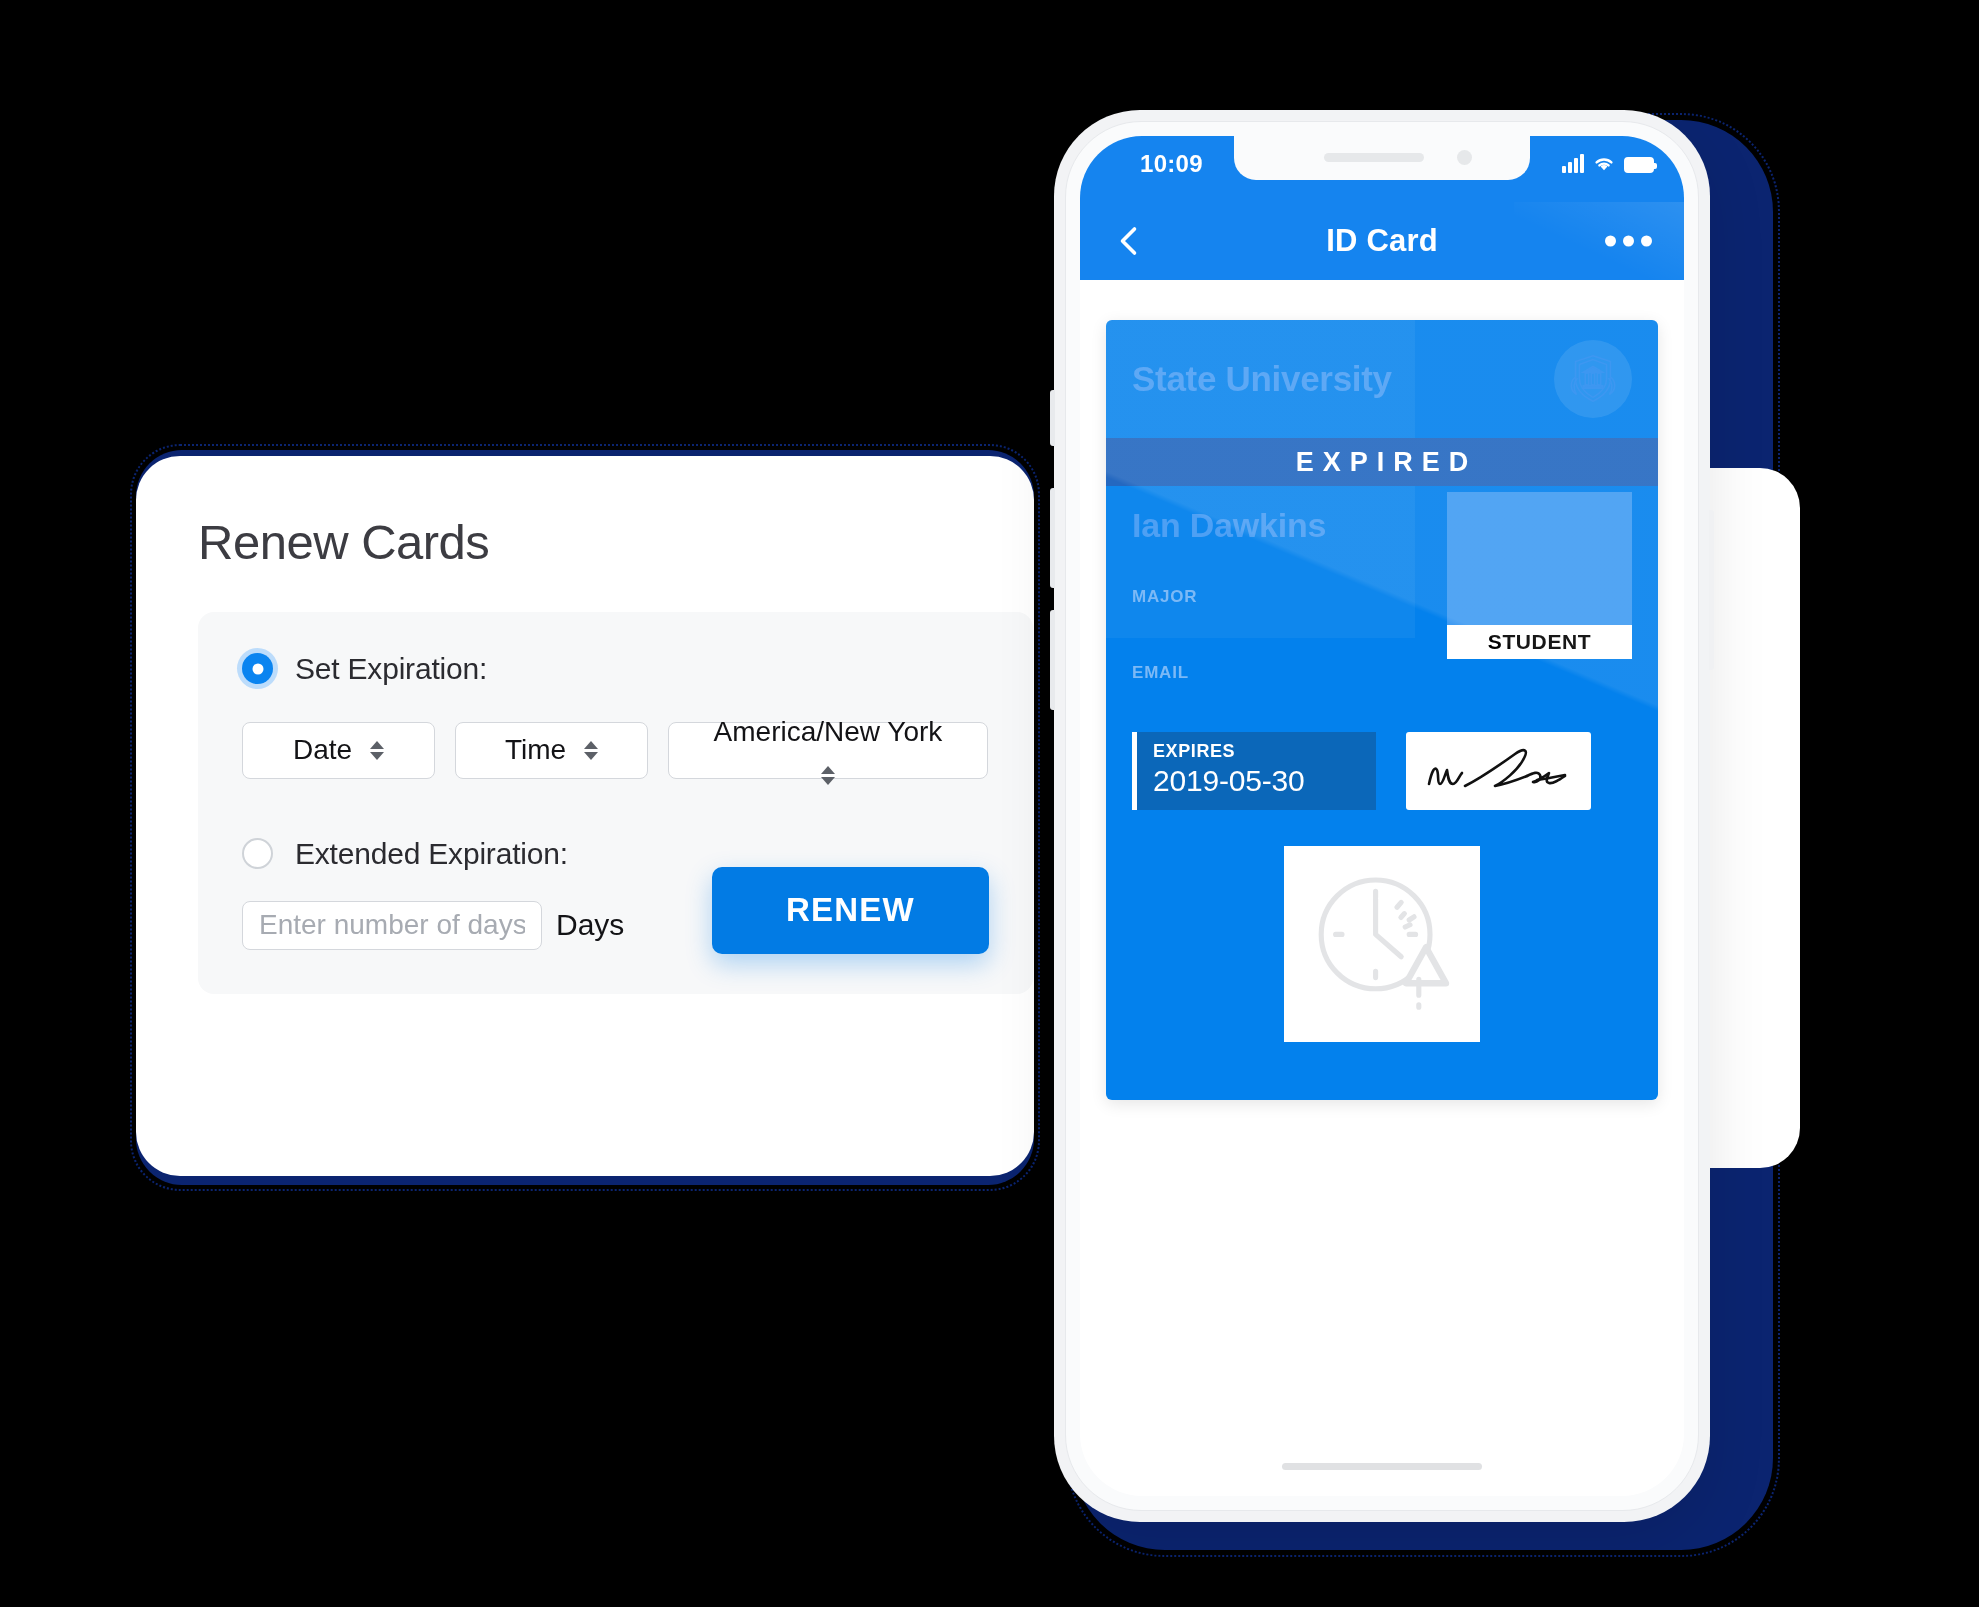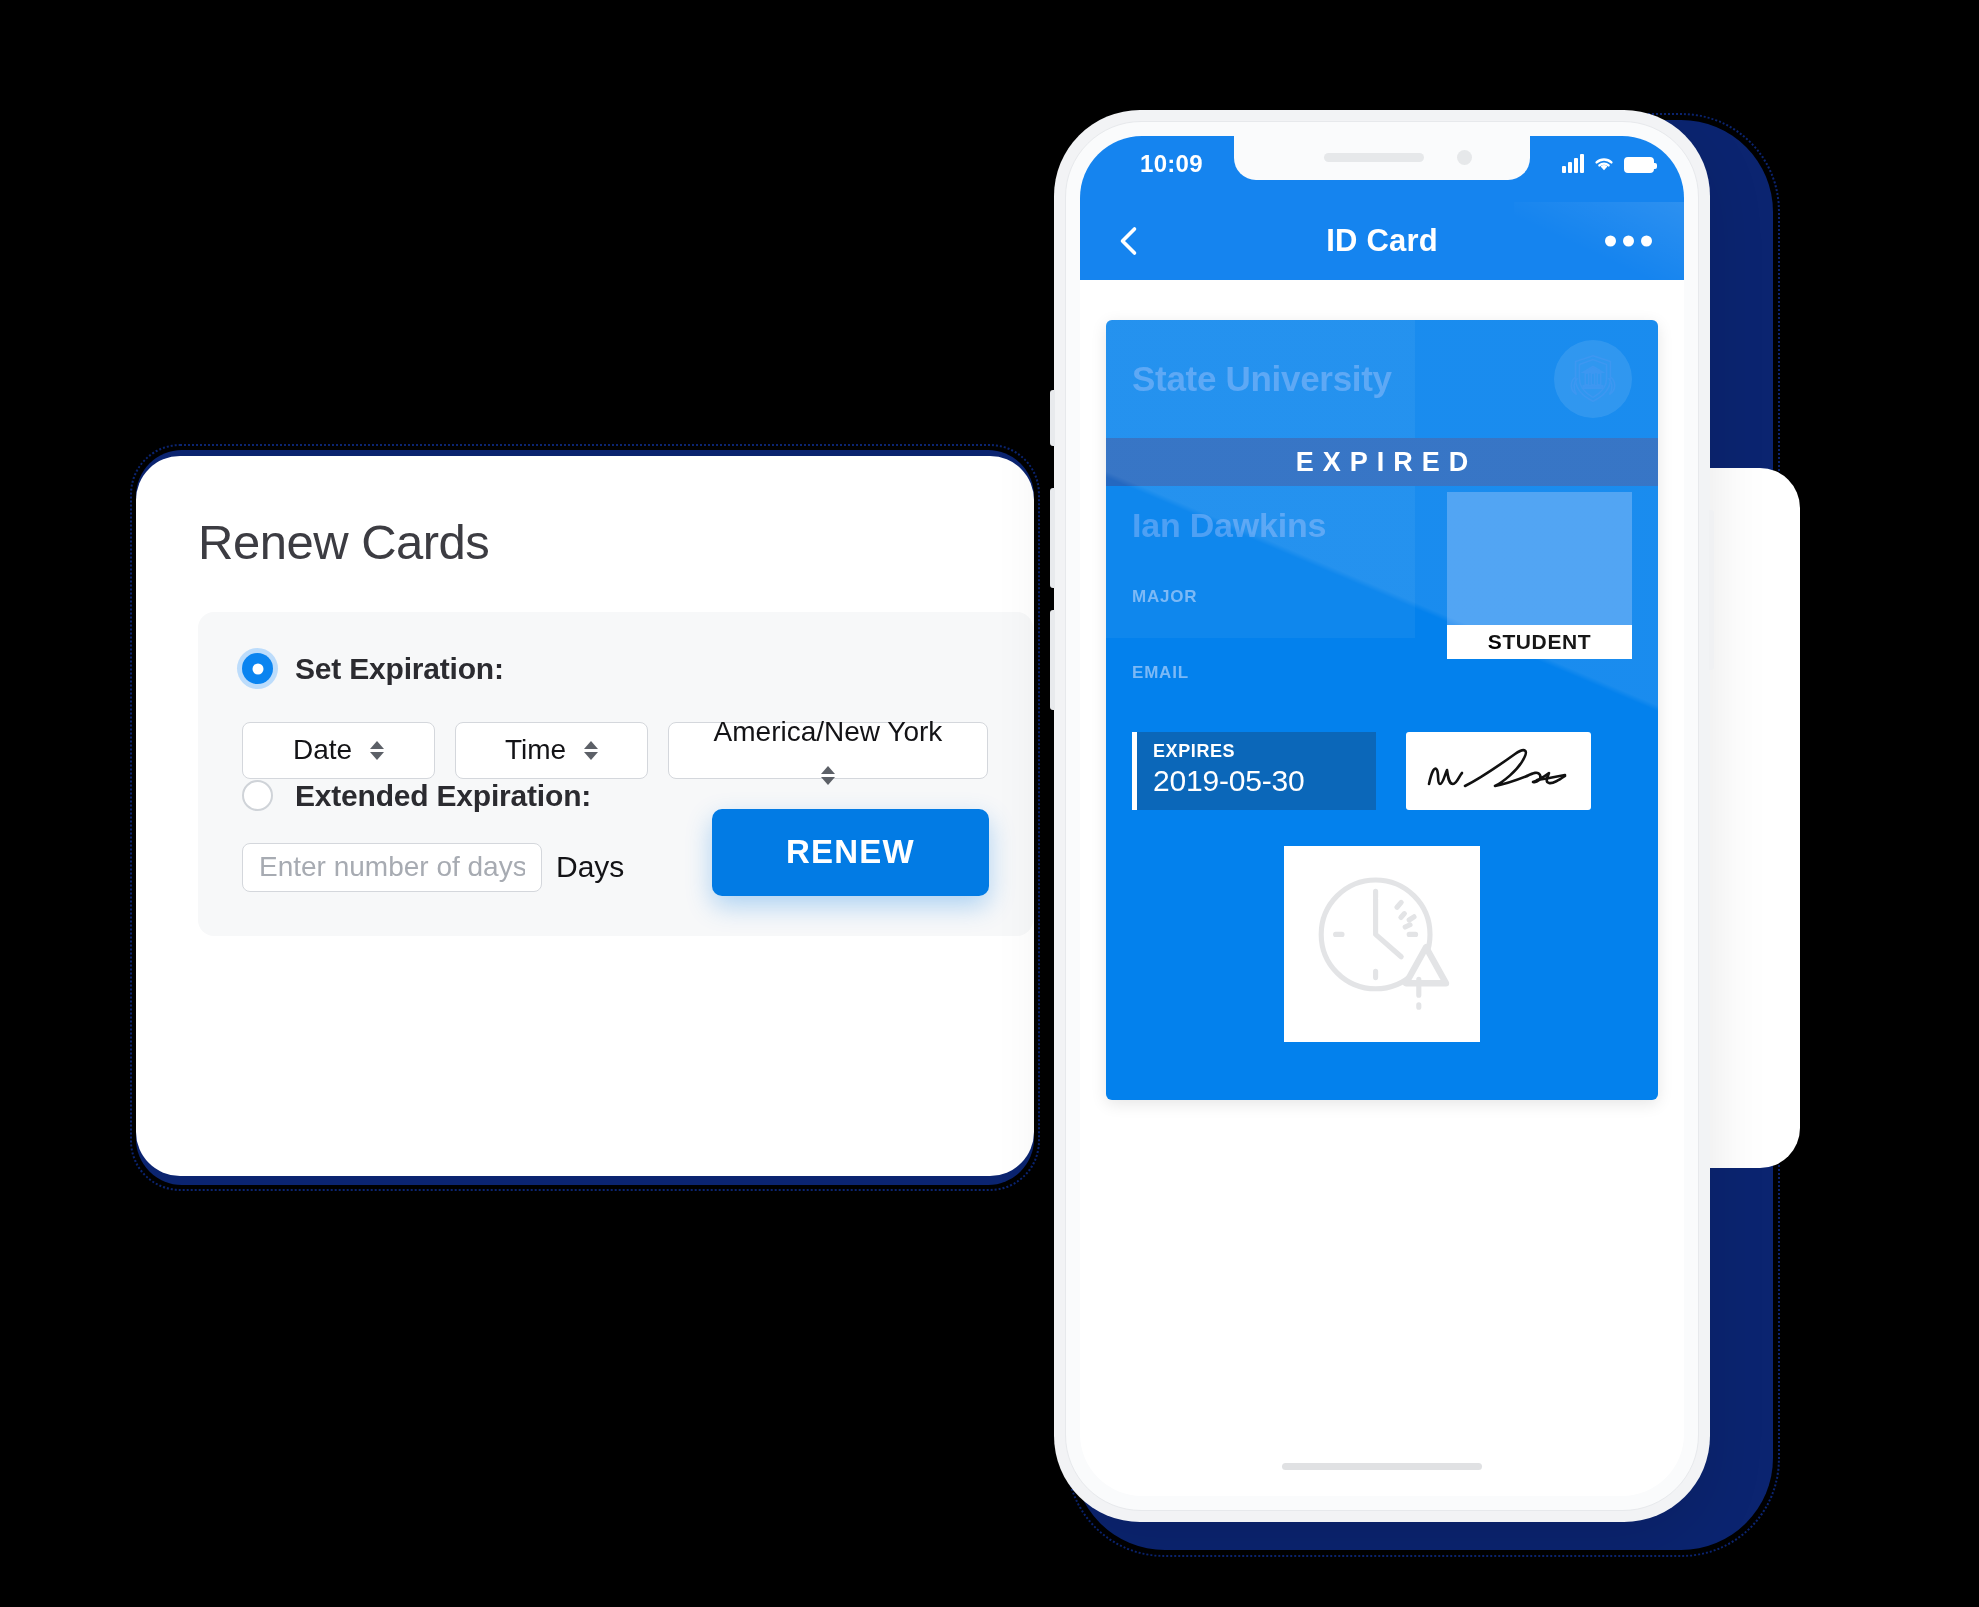--- a/index.html
+++ b/index.html
@@ -88,21 +88,21 @@
     width: 11px; height: 11px;
     border-radius: 50%;
     background: #ffffff;
   }
   .radio.unchecked {
     background: #ffffff;
     border: 2px solid #cfd3d8;
   }
   .radio-label {
     font-size: 30px;
-    font-weight: bold;
+    font-weight: normal;
     color: #2b2b30;
     letter-spacing: -0.2px;
   }
   .select-row {
     display: flex;
     gap: 20px;
     margin-top: 36px;
   }
   .sel {
     height: 57px;
@@ -132,21 +132,21 @@
   }
   .spinner i {
     display: block;
     width: 0; height: 0;
     border-left: 7px solid transparent;
     border-right: 7px solid transparent;
   }
   .spinner i.up   { border-bottom: 8px solid #5c6067; }
   .spinner i.down { border-top: 8px solid #5c6067; }
 
-  .radio-row-2 { }
+  .radio-row-2 { margin-top: 58px; }
 
   .bottom-row {
     display: flex;
     align-items: center;
     margin-top: 30px;
     gap: 14px;
   }
   .days-input {
     width: 300px;
     height: 49px;

